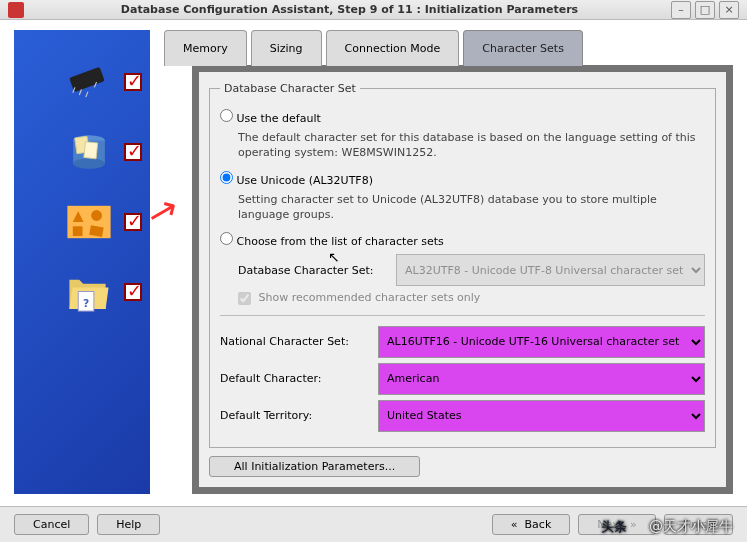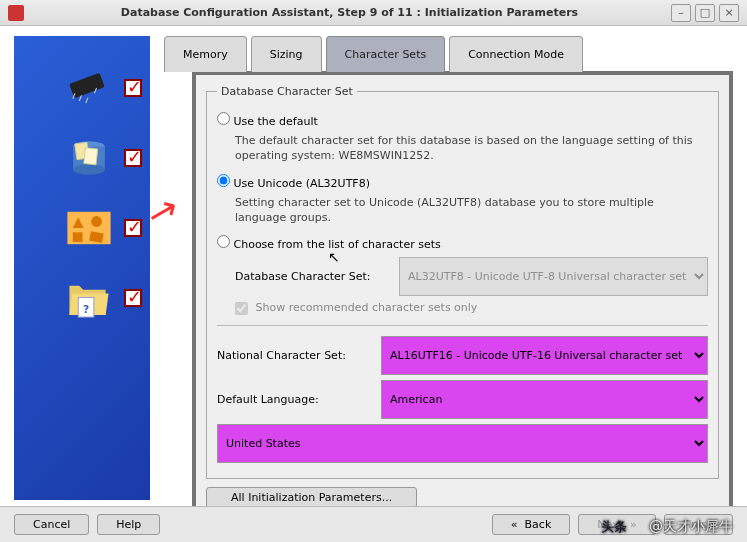--- a/index.html
+++ b/index.html
@@ -1,39 +1,39 @@
 <!DOCTYPE html>
 <html><head>
 <meta charset="utf-8">
 <style>
 * { box-sizing: border-box; margin: 0; padding: 0; font-family: "DejaVu Sans", Arial, sans-serif; font-size: 11px; }
 body { background: #fff; width: 747px; height: 542px; position: relative; }
-.titlebar { height: 26px; background: linear-gradient(#ededed,#dcdcdc); border-bottom: 1px solid #bbb; display: flex; align-items: center; padding: 0 8px; }
+.titlebar { height: 20px; background: linear-gradient(#ededed,#dcdcdc); border-bottom: 1px solid #bbb; display: flex; align-items: center; padding: 0 8px; }
 .ticon { width: 16px; height: 16px; background: #c33; border-radius: 2px; margin-right: 8px; }
 .title { font-weight: bold; color: #333; flex: 1; text-align: center; }
 .wbtn { width: 20px; height: 18px; border: 1px solid #999; background: #e8e8e8; margin-left: 4px; display: flex; align-items: center; justify-content: center; color: #555; cursor: pointer; border-radius: 2px; }
 .content { display: flex; height: 474px; padding: 10px 14px 0 14px; gap: 14px; }
 .sidebar { width: 150px; background: linear-gradient(135deg,#2a5fd8,#1a3aa8); padding: 30px 8px; display: flex; flex-direction: column; gap: 26px; }
 .step { display: flex; align-items: center; justify-content: flex-end; gap: 8px; }
 .stepicon { width: 54px; height: 44px; }
 .check { width: 18px; height: 18px; background: #fff; border: 2px solid #8a0000; position: relative; }
 .check::after { content: "✓"; color: #d00; font-weight: bold; font-size: 18px; position: absolute; top: -5px; left: 1px; }
 .main { flex: 1; display: flex; flex-direction: column; }
 .tabs { display: flex; gap: 4px; margin-bottom: 0; z-index: 2; position: relative; }
 .tab { padding: 11px 18px; background: #ddd; border: 1px solid #999; border-bottom: none; border-radius: 4px 4px 0 0; cursor: pointer; }
 .tab.active { background: #adb0bd; color: #222; font-weight: normal; border-color: #888; }
-.panel { border: 4px solid #737373; padding: 10px; background: #efefef; margin-top: -1px; margin-left: 28px; }
+.panel { border: 7px solid #737373; padding: 10px; background: #efefef; margin-top: -1px; margin-left: 28px; }
 fieldset { border: 1px solid #aaa; padding: 8px 10px 10px 10px; }
 legend { padding: 0 4px; color: #333; }
 .opt { margin: 6px 0; }
 .opt label { display: inline; }
 .desc { margin: 2px 0 10px 18px; color: #444; line-height: 1.35; }
-.row { display: flex; align-items: center; margin: 5px 0 5px 18px; gap: 10px; }
+.row { display: flex; align-items: center; margin: 5px 0 5px 18px; gap: 4px; }
 .row .lbl { width: 154px; }
-select, .sel { flex: 1; height: 39px; border: 1px solid #999; background: #d8d8d8; padding: 0 4px; color: #666; font-size: 11px; }
+select, .sel { flex: 1; height: 32px; border: 1px solid #999; background: #d8d8d8; padding: 0 4px; color: #666; font-size: 11px; }
 select.enabled { background: #d946ef; color: #000; }
 .cb { margin-left: 18px; margin-top: 4px; color: #888; }
 .cb input { vertical-align: middle; margin-right: 4px; }
 hr { border: none; border-top: 1px solid #bbb; margin: 10px 0; }
 .allbtn { margin-top: 8px; padding: 3px 24px; border: 1px solid #999; background: #ddd; border-radius: 3px; cursor: pointer; }
 .footer { height: 36px; border-top: 1px solid #bbb; background: #e8e8e8; display: flex; align-items: center; padding: 8px 14px; gap: 8px; position: absolute; bottom: 0; left: 0; right: 0; }
 .btn { padding: 3px 18px; border: 1px solid #999; background: #ddd; border-radius: 3px; cursor: pointer; }
 .btn.dis { color: #999; }
 .spacer { flex: 1; }
 .arrow { position: absolute; top: 190px; left: 148px; color: #ff3030; font-size: 36px; transform: rotate(15deg); pointer-events: none; }
@@ -94,22 +94,22 @@
           <text x="22" y="38" font-size="16" fill="#4060c0" font-weight="bold" text-anchor="middle">?</text>
         </svg>
       <div class="check"></div>
     </div>
   </div>
 
   <div class="main">
     <div class="tabs">
       <div class="tab">Memory</div>
       <div class="tab">Sizing</div>
+      <div class="tab">Connection Mode</div>
       <div class="tab active">Character Sets</div>
-      <div class="tab">Connection Mode</div>
     </div>
     <div class="panel">
       <fieldset>
         <legend>Database Character Set</legend>
 
         <div class="opt">
           <input type="radio" name="cs" style="">
           <label>Use the default</label>
         </div>
         <div class="desc">The default character set for this database is based on the language setting of this operating system: WE8MSWIN1252.</div>
@@ -133,24 +133,25 @@
           <span>Show recommended character sets only</span>
         </div>
 
         <hr>
 
         <div class="row" style="margin-left:0">
           <span class="lbl">National Character Set:</span>
           <select class="enabled"><option>AL16UTF16 - Unicode UTF-16 Universal character set</option></select>
         </div>
         <div class="row" style="margin-left:0">
-          <span class="lbl">Default Language:</span>
+          <span class="lbl">Default Character:</span>
           <select class="enabled"><option>American</option></select>
         </div>
         <div class="row" style="margin-left:0">
+          <span class="lbl">Default Territory:</span>
           <select class="enabled"><option>United States</option></select>
         </div>
       </fieldset>
       <button class="allbtn">All Initialization Parameters...</button>
     </div>
   </div>
 </div>
 
 <div class="arrow">↗</div>
 <div class="cursor">↖</div>

